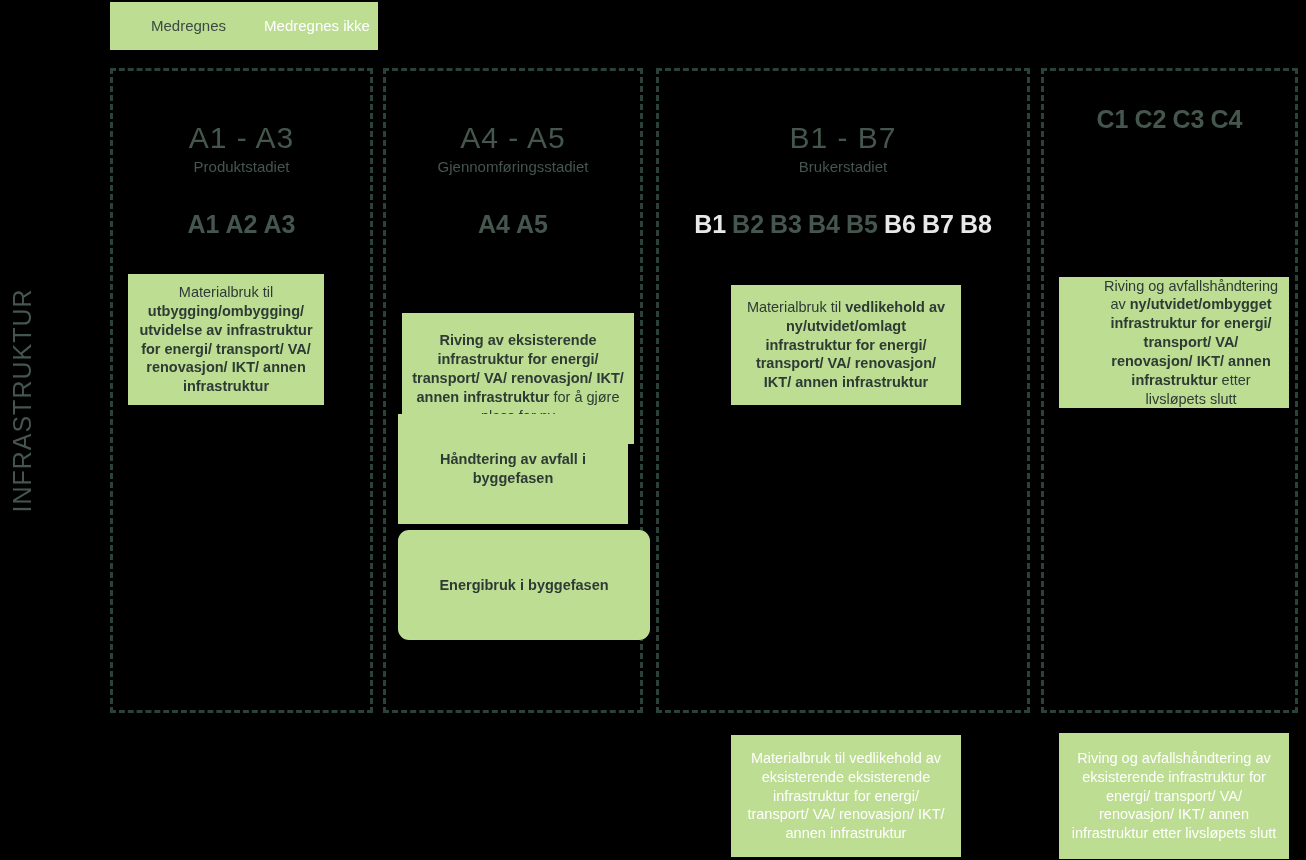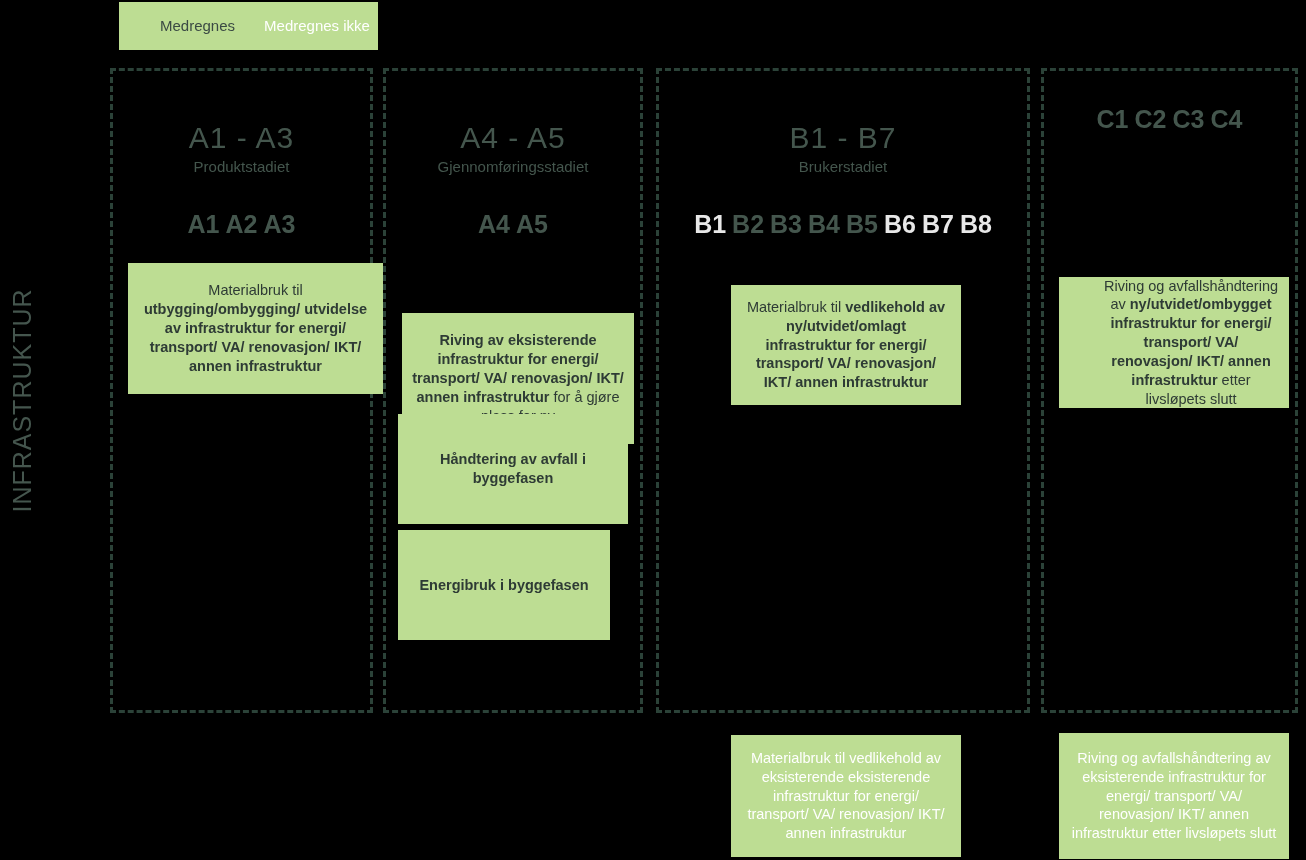--- a/index.html
+++ b/index.html
@@ -14,21 +14,21 @@
   
   .legend-box {
     position: absolute;
     background: #bddd93;
     display: flex; align-items: center; justify-content: center;
     text-align: center;
     font-size: 15px;
     line-height: 1.15;
     padding: 4px 6px;
   }
-  #legend-medregnes { left: 119px; top: 2px; width: 157px; height: 48px; color: #3b4a44; }
+  #legend-medregnes { left: 110px; top: 2px; width: 157px; height: 48px; color: #3b4a44; }
   #legend-medregnes-ikke { left: 256px; top: 2px; width: 122px; height: 48px; color: #ffffff; }
 
   
   #axis-label {
     position: absolute;
     left: 0px; top: 260px;
     width: 44px; height: 280px;
     display: flex; align-items: center; justify-content: center;
   }
   #axis-label span {
@@ -106,37 +106,37 @@
   </div>
 
   <div id="columns-layer">
       <div class="stage-col" style="left: 110px; width: 263px;">
         <div class="col-head">
           <div class="col-code">A1 - A3</div>
           <div class="col-sub">Produktstadiet</div>
         </div>
         <div class="col-modules"><span class="mod off">A1</span><span class="mod off">A2</span><span class="mod off">A3</span></div>
       </div>
-      <div class="card" style="left: 128px; top: 263px; width: 255px; height: 131px;">
+      <div class="card" style="left: 128px; top: 274px; width: 196px; height: 131px;">
         <div><span class="reg">Materialbruk til </span><b>utbygging/ombygging/ utvidelse av infrastruktur for energi/ transport/ VA/ renovasjon/ IKT/ annen infrastruktur</b></div>
       </div>
       <div class="stage-col" style="left: 383px; width: 260px;">
         <div class="col-head">
           <div class="col-code">A4 - A5</div>
           <div class="col-sub">Gjennomføringsstadiet</div>
         </div>
         <div class="col-modules"><span class="mod off">A4</span><span class="mod off">A5</span></div>
       </div>
       <div class="card" style="left: 402px; top: 277px; width: 232px; height: 131px; margin-top: 36px;">
         <div><b>Riving av eksisterende infrastruktur for energi/ transport/ VA/ renovasjon/ IKT/ annen infrastruktur</b><span class="reg"> for å gjøre plass for ny</span></div>
       </div>
       <div class="card" style="left: 398px; top: 414px; width: 230px; height: 110px;">
         <div><b>Håndtering av avfall i byggefasen</b></div>
       </div>
-      <div class="card" style="left: 398px; top: 530px; width: 212px; height: 110px;">
+      <div class="card" style="left: 398px; top: 530px; width: 252px; height: 110px; border-radius: 11px;">
         <div><b>Energibruk i byggefasen</b></div>
       </div>
       <div class="stage-col" style="left: 656px; width: 374px;">
         <div class="col-head">
           <div class="col-code">B1 - B7</div>
           <div class="col-sub">Brukerstadiet</div>
         </div>
         <div class="col-modules"><span class="mod on">B1</span><span class="mod off">B2</span><span class="mod off">B3</span><span class="mod off">B4</span><span class="mod off">B5</span><span class="mod on">B6</span><span class="mod on">B7</span><span class="mod on">B8</span></div>
       </div>
       <div class="card" style="left: 731px; top: 285px; width: 230px; height: 120px;">

